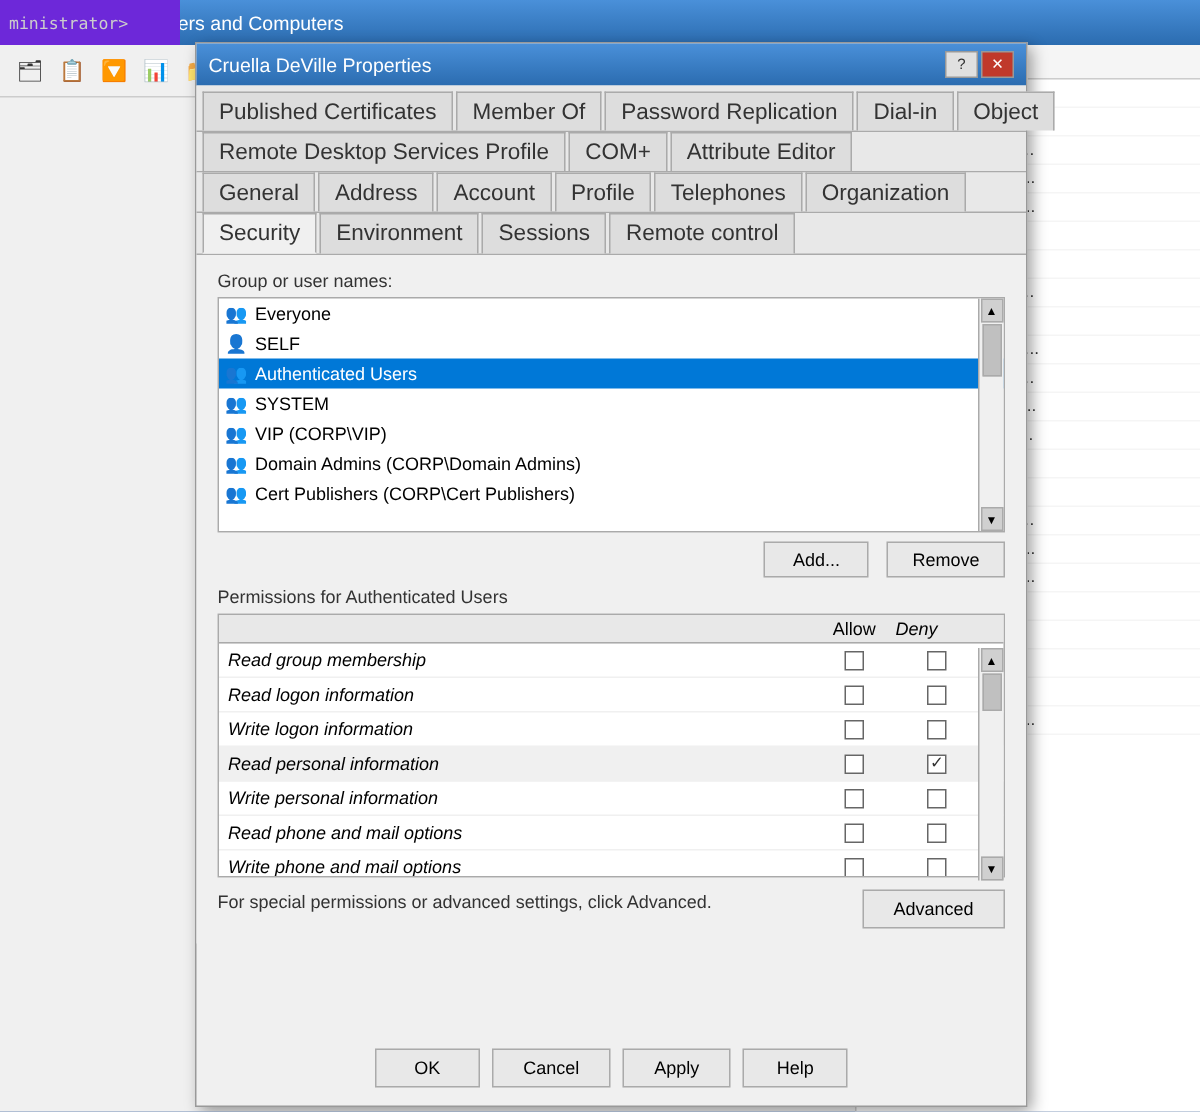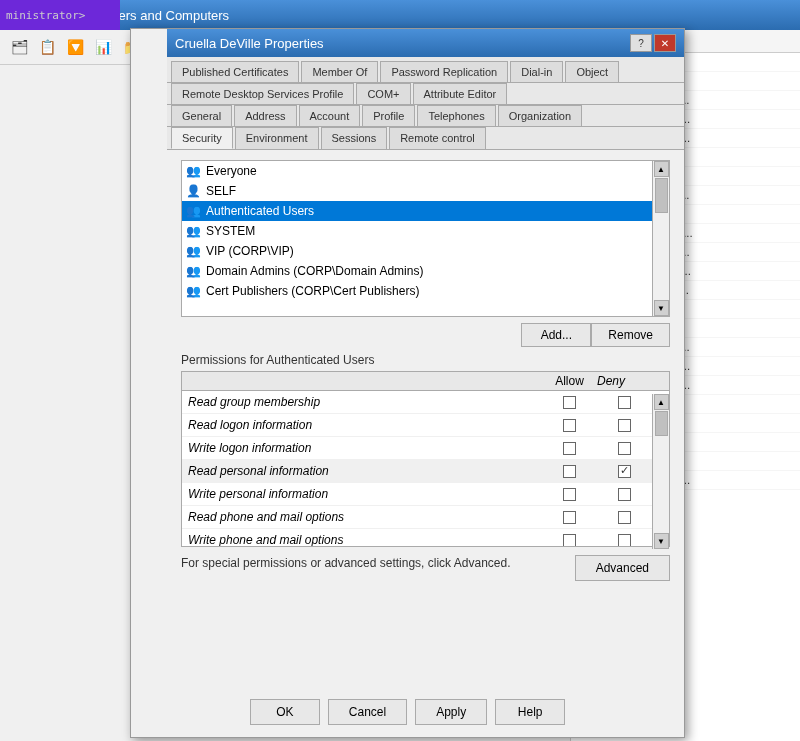--- a/index.html
+++ b/index.html
@@ -72,21 +72,20 @@
     
     .dialog-overlay {
       position: absolute;
       top: 28px;
       left: 130px;
       width: 555px;
       height: 710px;
       background: #f0f0f0;
       border: 1px solid #999;
       box-shadow: 3px 3px 10px rgba(0,0,0,0.4);
-      padding-left: 36px;
     }
 
     .dialog-title-bar {
       background: linear-gradient(to bottom, #4a90d9, #2b6cb0);
       height: 28px;
       display: flex;
       align-items: center;
       justify-content: space-between;
       padding: 0 8px;
       color: white;
@@ -123,21 +122,21 @@
       border-bottom: 1px solid #aaa;
       flex-wrap: nowrap;
     }
 
     .tab {
       padding: 4px 10px;
       border: 1px solid #aaa;
       border-bottom: none;
       background: #ddd;
       cursor: pointer;
-      font-size: 11px;
+      font-size: 15px;
       color: #333;
       margin-right: 2px;
       white-space: nowrap;
     }
 
     .tab.active {
       background: #f0f0f0;
       border-bottom: 1px solid #f0f0f0;
       font-weight: normal;
       z-index: 1;
@@ -174,21 +173,21 @@
       margin-right: 4px;
       display: inline-flex;
       align-items: center;
       justify-content: center;
       font-size: 12px;
     }
 
     .btn-row {
       display: flex;
       justify-content: flex-end;
-      gap: 0;
+      gap: 12px;
       margin: 6px 0;
     }
 
     .btn {
       padding: 4px 16px;
       background: #e8e8e8;
       border: 1px solid #aaa;
       cursor: pointer;
       font-size: 12px;
       min-width: 70px;
@@ -447,20 +446,21 @@
 
   <div class="tab-row" style="padding: 0 4px;">
     <div class="tab active">Security</div>
     <div class="tab">Environment</div>
     <div class="tab">Sessions</div>
     <div class="tab">Remote control</div>
   </div>
 
   <div class="dialog-body">
 
+    <div class="section-label">Group or user names:</div>
 
     <div class="listbox-wrapper">
       <div class="listbox-inner">
         <div class="listbox-item">
           <span class="listbox-icon">👥</span>
           <span>Everyone</span>
         </div>
         <div class="listbox-item">
           <span class="listbox-icon">👤</span>
           <span>SELF</span>

